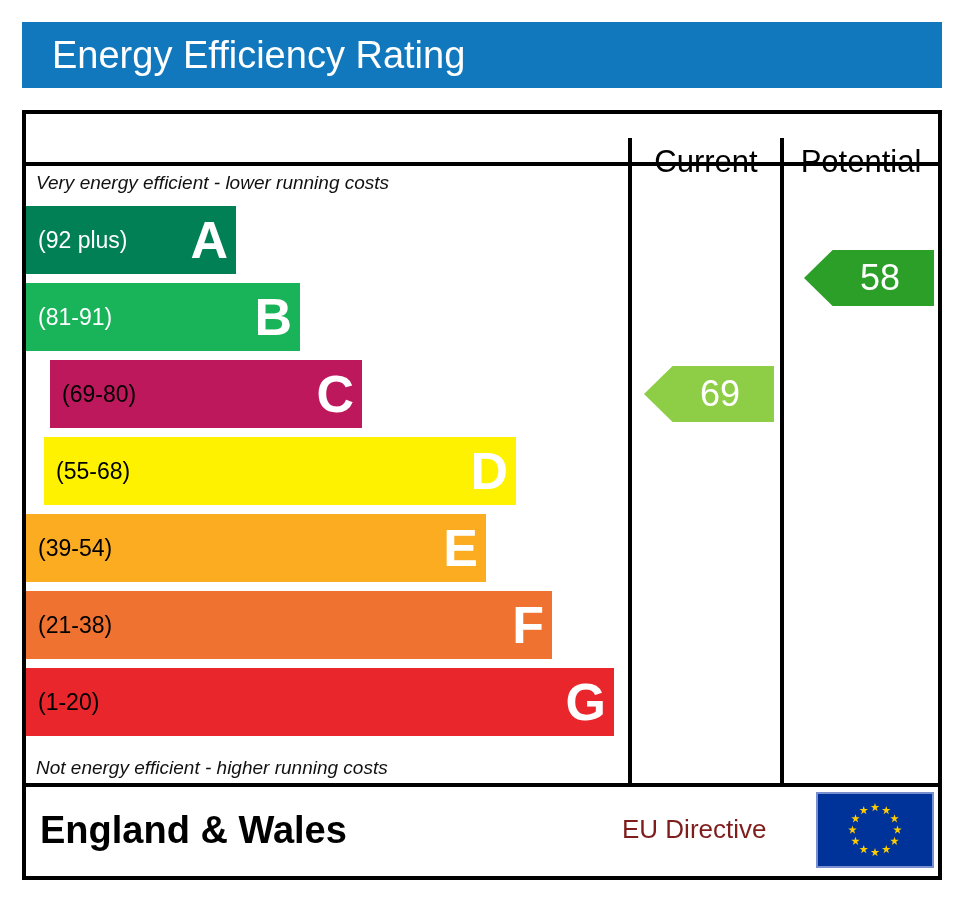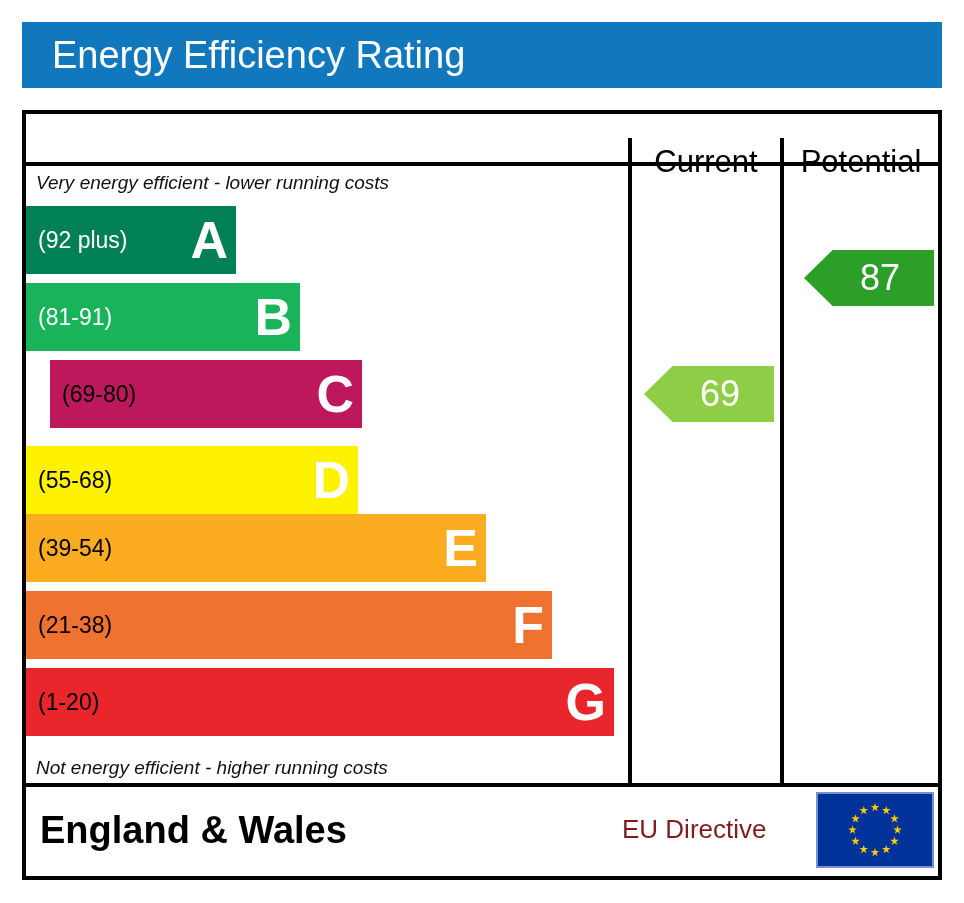--- a/index.html
+++ b/index.html
@@ -264,21 +264,21 @@
           </div>
         </div>
 
         <div class="band-row" style="top: 154px; width: 336px;">
           <div class="band-bar" style="background: #be185d; margin-left: 24px;">
             <span class="band-range" style="color: rgb(0, 0, 0);">(69-80)</span>
             <span class="band-letter">C</span>
           </div>
         </div>
 
-        <div class="band-row" style="top: 240px; width: 332px;">
+        <div class="band-row" style="top: 231px; width: 472px; padding-left: 18px;">
           <div class="band-bar" style="background: rgb(255, 242, 0);">
             <span class="band-range" style="color: rgb(0, 0, 0);">(55-68)</span>
             <span class="band-letter">D</span>
           </div>
         </div>
 
         <div class="band-row" style="top: 308px; width: 460px;">
           <div class="band-bar" style="background: rgb(251, 172, 32);">
             <span class="band-range" style="color: rgb(0, 0, 0);">(39-54)</span>
             <span class="band-letter">E</span>
@@ -300,21 +300,21 @@
         </div>
       </div>
 
       <div class="caption" id="caption-bottom">Not energy efficient - higher running costs</div>
     </div>
 
     <div class="rating-arrow" id="arrow-current" style="background: rgb(141, 206, 70); top: 200px;">
       <span>69</span>
     </div>
     <div class="rating-arrow" id="arrow-potential" style="background: rgb(44, 159, 41); top: 84px;">
-      <span>87</span>
+      <span>58</span>
     </div>
 
   </div>
 
   <div id="epc-footer">
     <div id="footer-region">England &amp; Wales</div>
     <div id="footer-directive">
       <div>EU Directive</div>
     </div>
     <div id="eu-flag">

